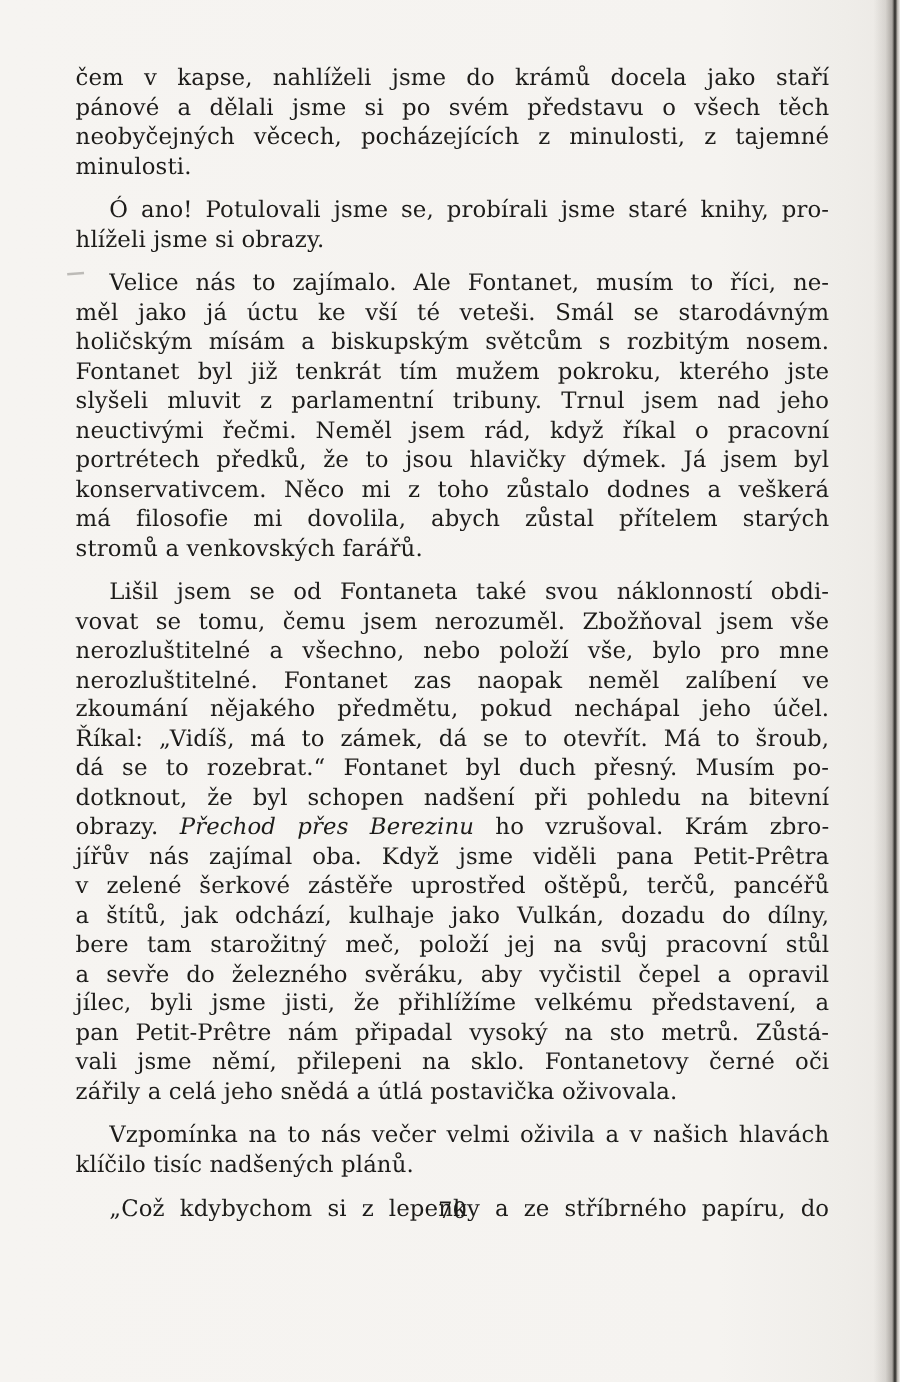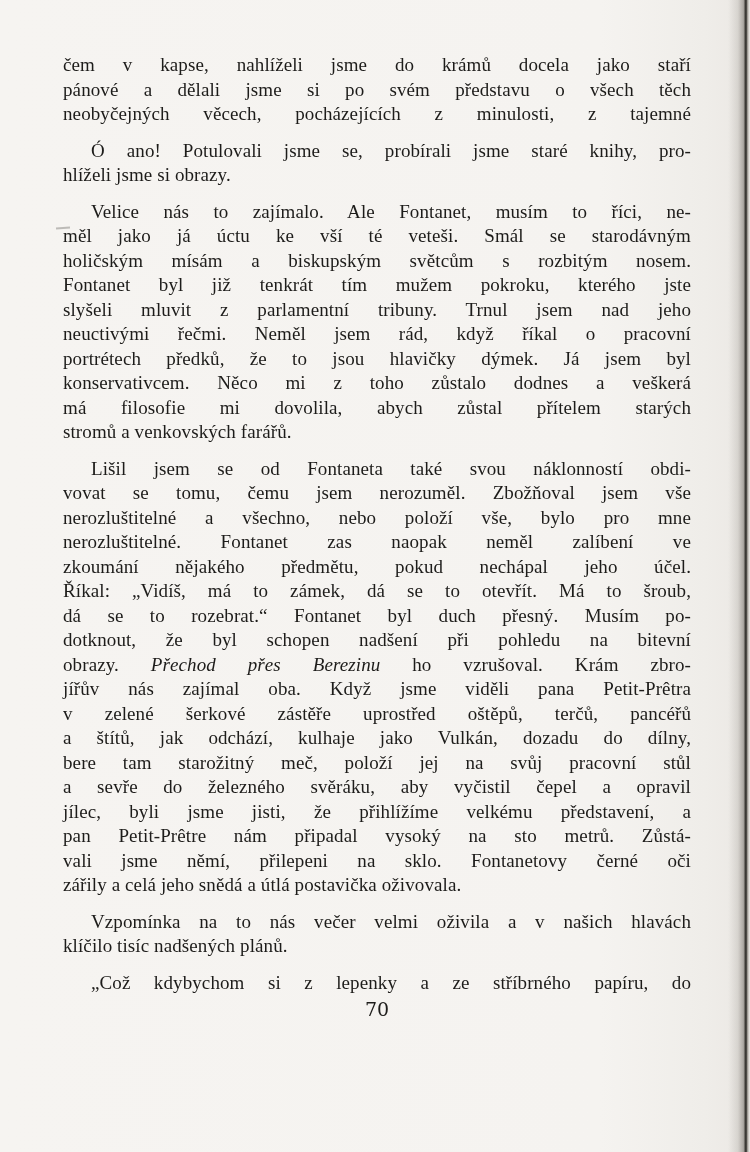--- a/index.html
+++ b/index.html
@@ -19,21 +19,20 @@
     color: #1d1c1a;
   }
   .text-block {
     position: absolute;
     left: 63px;
     top: 53px;
     width: 628px;
     font-size: 19px;
     line-height: 24.5px;
     letter-spacing: 0.1px;
-    font-family: Liberation Serif, serif;
   }
   .line {
     text-align: justify;
     text-align-last: justify;
     white-space: nowrap;
     height: 24.5px;
   }
   .line.end {
     text-align-last: left;
   }
@@ -80,20 +79,21 @@
 </style>
 </head>
 <body>
 
 <div class="page">
   <div class="speck"></div>
   <div class="text-block">
       <div class="line"><span>čem v kapse, nahlíželi jsme do krámů docela jako staří</span></div>
       <div class="line"><span>pánové a dělali jsme si po svém představu o všech těch</span></div>
       <div class="line"><span>neobyčejných věcech, pocházejících z minulosti, z tajemné</span></div>
+      <div class="line end"><span>minulosti.</span></div>
       <div class="line indent"><span>Ó ano! Potulovali jsme se, probírali jsme staré knihy, pro-</span></div>
       <div class="line end"><span>hlíželi jsme si obrazy.</span></div>
       <div class="line indent"><span>Velice nás to zajímalo. Ale Fontanet, musím to říci, ne-</span></div>
       <div class="line"><span>měl jako já úctu ke vší té veteši. Smál se starodávným</span></div>
       <div class="line"><span>holičským mísám a biskupským světcům s rozbitým nosem.</span></div>
       <div class="line"><span>Fontanet byl již tenkrát tím mužem pokroku, kterého jste</span></div>
       <div class="line"><span>slyšeli mluvit z parlamentní tribuny. Trnul jsem nad jeho</span></div>
       <div class="line"><span>neuctivými řečmi. Neměl jsem rád, když říkal o pracovní</span></div>
       <div class="line"><span>portrétech předků, že to jsou hlavičky dýmek. Já jsem byl</span></div>
       <div class="line"><span>konservativcem. Něco mi z toho zůstalo dodnes a veškerá</span></div>

